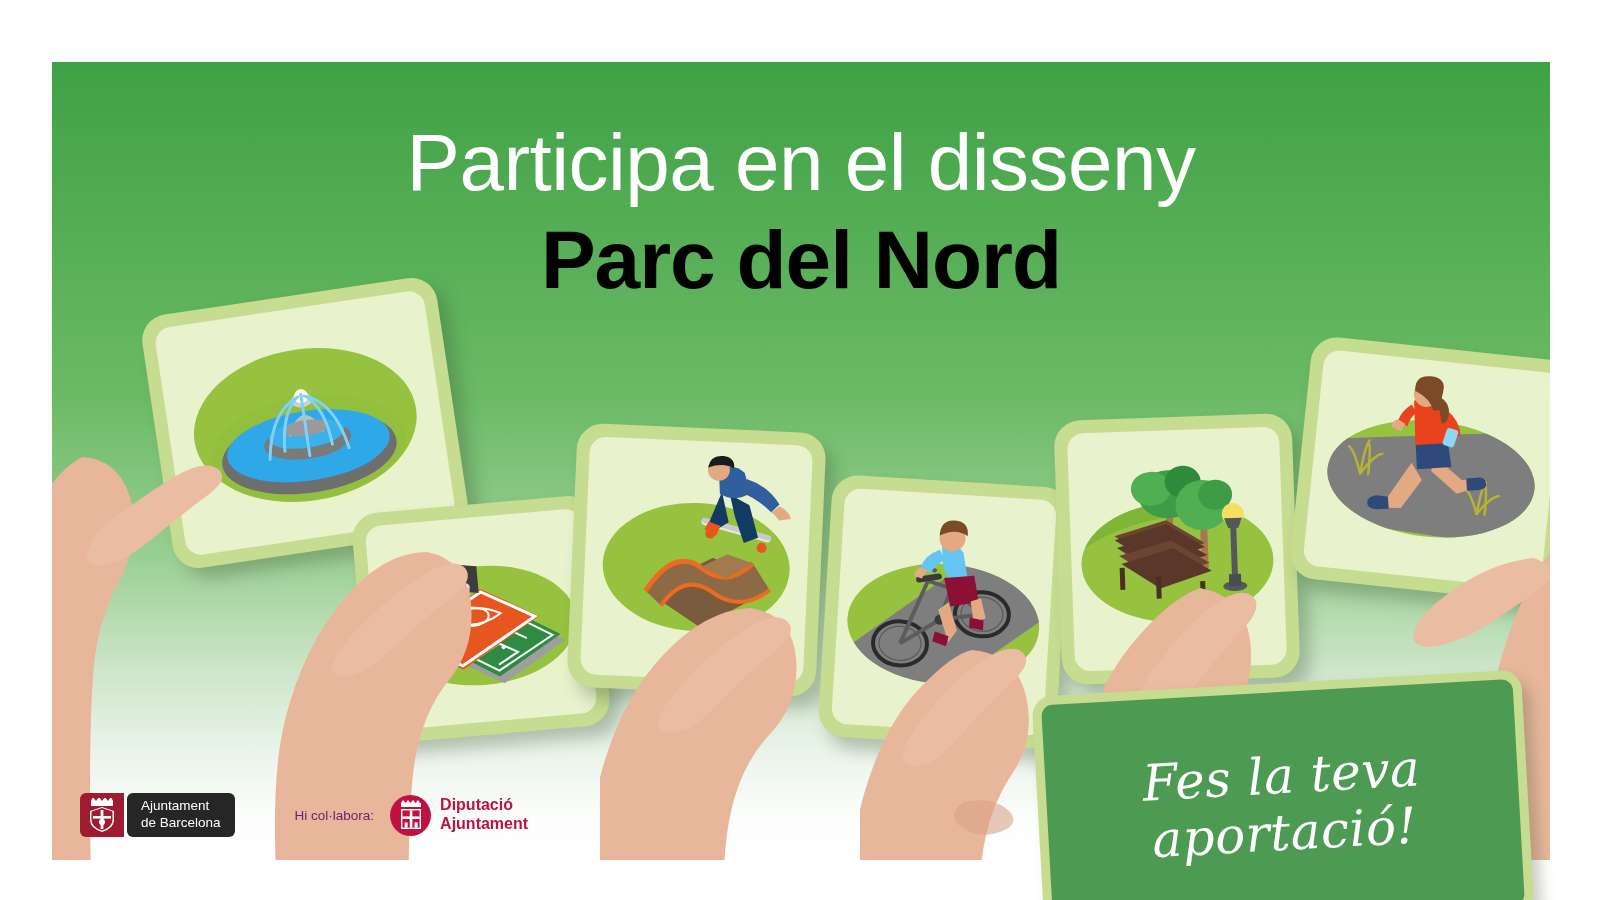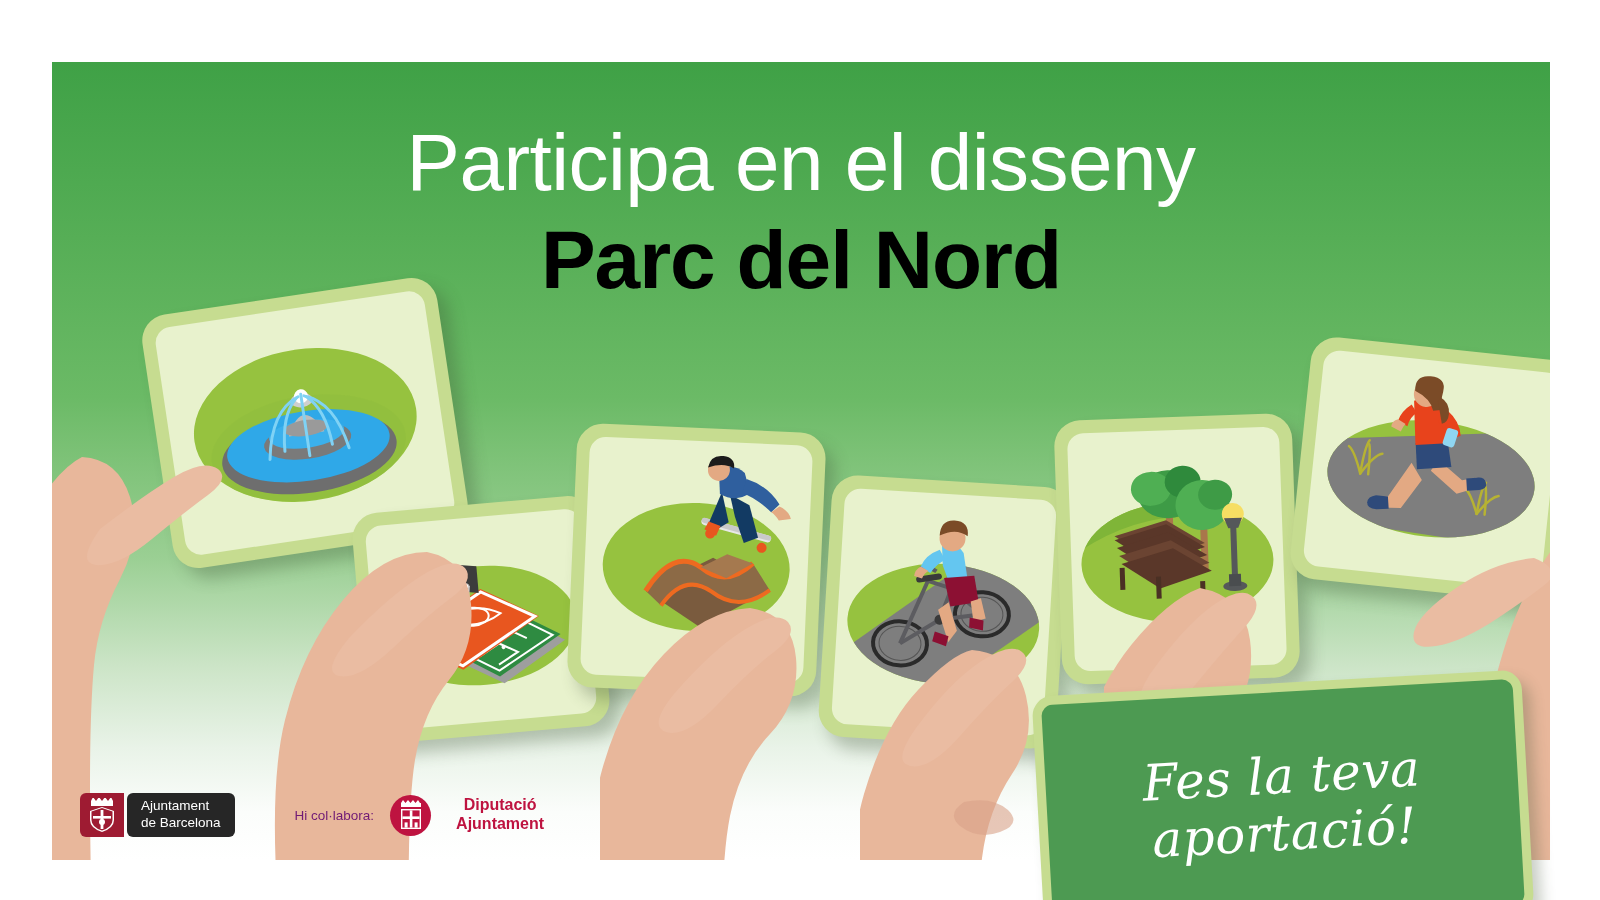--- a/index.html
+++ b/index.html
@@ -45,21 +45,21 @@
   #logos{position:absolute;left:80px;top:793px;display:flex;align-items:center;
          gap:60px;pointer-events:auto;}
   .aj-logo{display:flex;align-items:stretch;height:44px;}
   .aj-shield{width:44px;background:#9E1B32;border-radius:6px 0 0 6px;
         display:flex;align-items:center;justify-content:center;}
   .aj-name{background:#262626;border-radius:6px;margin-left:3px;
         display:flex;flex-direction:column;justify-content:center;
         padding:17px 14px;color:#fff;font-size:13.5px;line-height:1.25;}
   .collab{display:flex;align-items:center;gap:16px;}
   .collab-label{font-size:13.5px;color:#701a75;white-space:nowrap;}
-  .dip-logo{display:flex;align-items:center;gap:25px;text-align:center;}
+  .dip-logo{display:flex;align-items:center;gap:9px;}
   .dip-circle{width:41px;height:41px;border-radius:50%;background:#BE1340;
         display:flex;align-items:center;justify-content:center;}
   .dip-text{color:#BE1340;font-weight:700;font-size:16px;line-height:1.18;}
 
   
   #callout{position:absolute;left:1038px;top:683px;width:472px;height:226px;
      background:#4D9A52;border:9px solid #C6DC90;border-radius:20px;
      transform:rotate(-3.2deg);box-shadow:8px 10px 14px rgba(60,80,50,0.28);
      z-index:45;display:flex;align-items:center;justify-content:center;}
   #callout .co-text{font-family:"DejaVu Serif",serif;font-style:italic;

